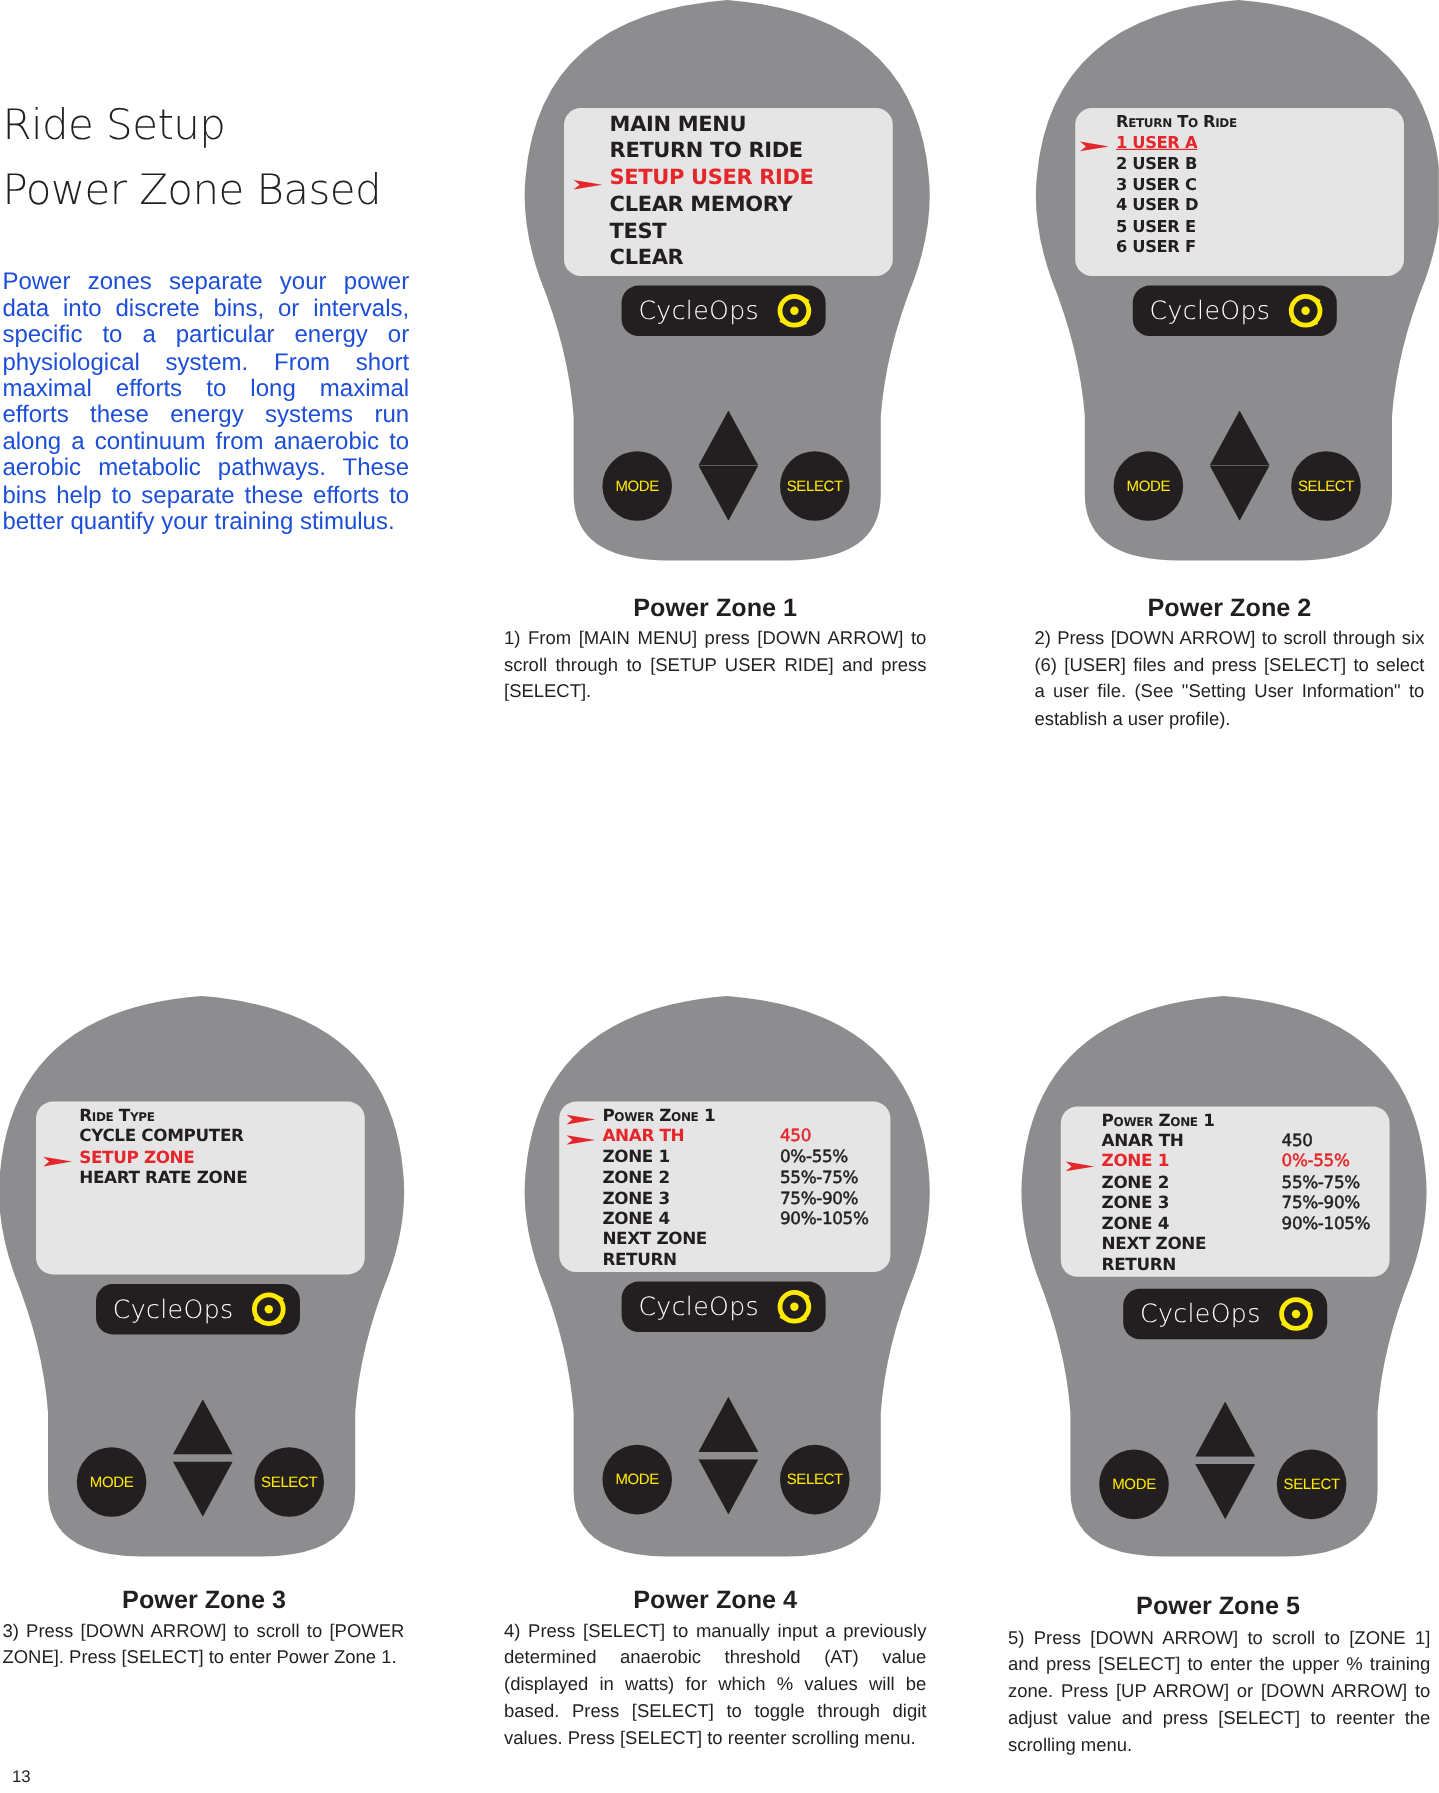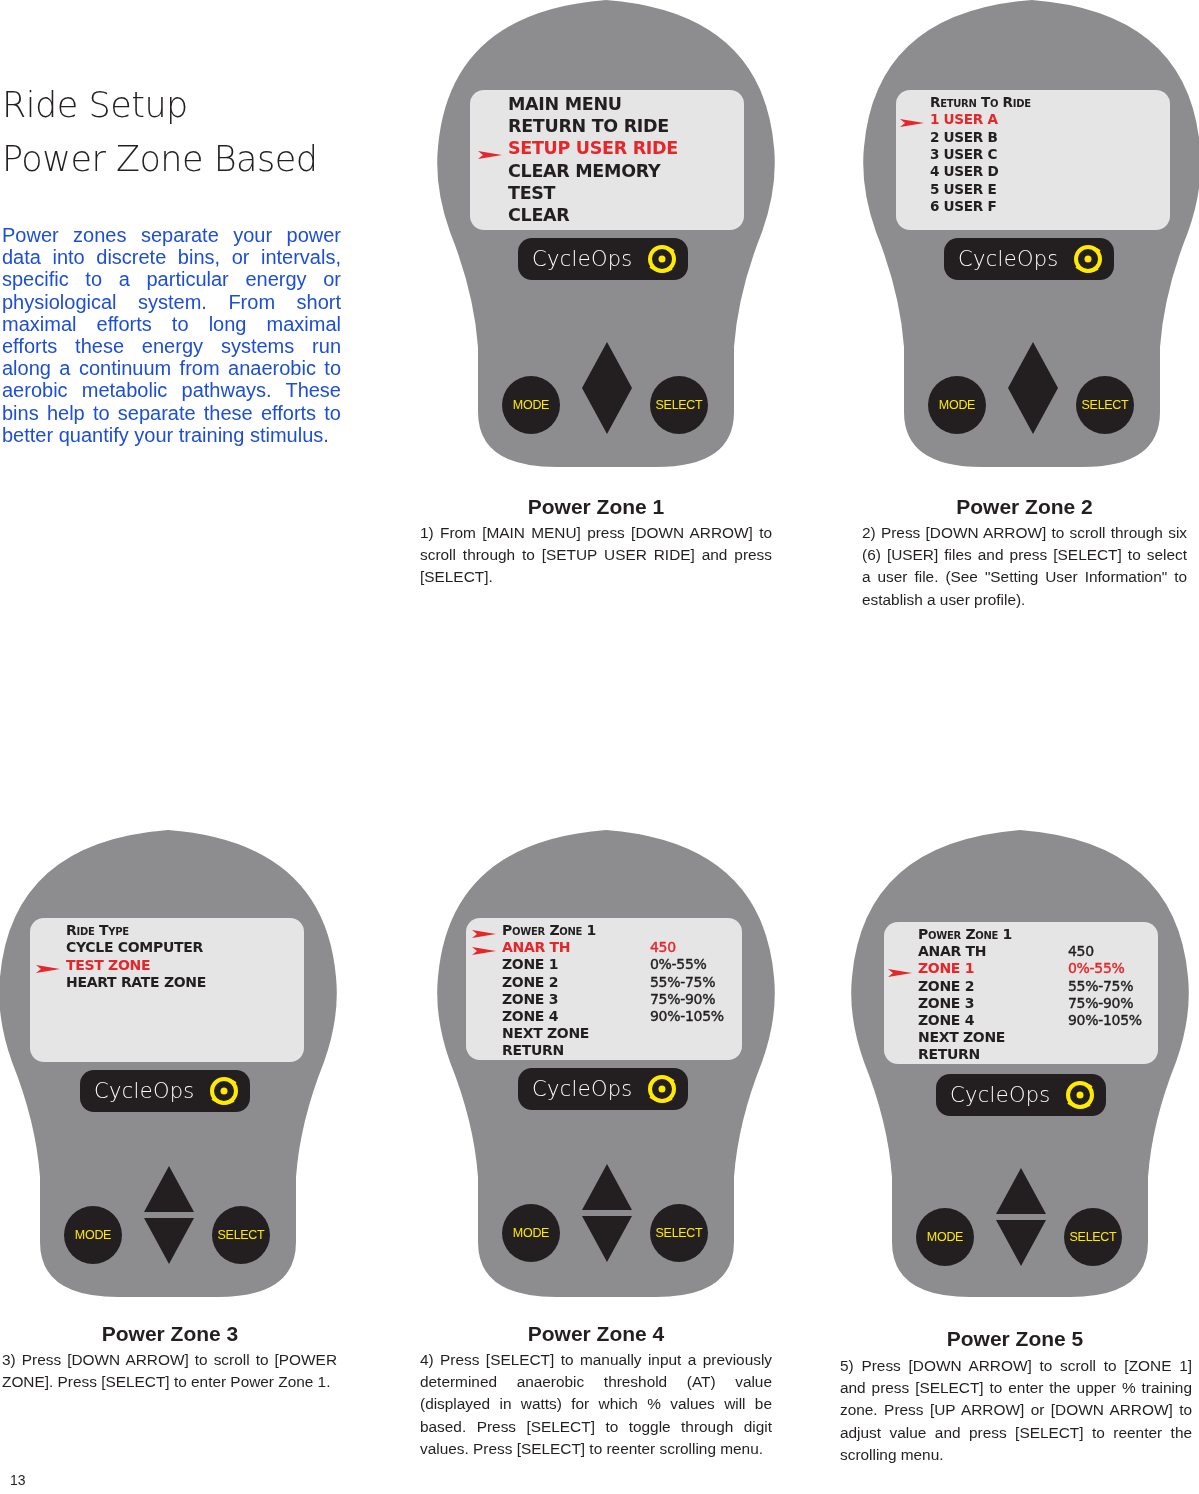--- a/index.html
+++ b/index.html
@@ -117,21 +117,21 @@
     <div class="btn-round select" style="left: 214px; top: 384px;">SELECT</div>
   </div>
     <h2 class="caption-title" style="left: 420px; top: 495px; width: 352px;">Power Zone 1</h2>
     <p class="caption-text" style="left: 420px; top: 522px; width: 352px;">1) From [MAIN MENU] press [DOWN ARROW] to scroll through to [SETUP USER RIDE] and press [SELECT].</p>
     <div class="device" style="left: 862px; top: -8px;">
     <svg class="body" width="340" height="480" viewBox="0 0 340 480">
       <path d="M120,475 Q42,475 42,420 L42,355 Q38,300 14,240 Q-2,195 2,155 Q14,20 170,8 Q326,20 338,155 Q342,195 326,240 Q302,300 298,355 L298,420 Q298,475 220,475 Z" fill="#8d8d8f"></path>
     </svg>
     <div class="screen" style="left: 34px; top: 98px; width: 274px; height: 140px; font-size: 13.6px;">
         <div class="row sc" style="left: 34px; top: 4px;">Return To Ride</div>
-        <div class="row selected" style="left: 34px; top: 21.3px;">1 USER A</div>
+        <div class="row selected" style="left: 34px; top: 21.3px; text-decoration: underline;">1 USER A</div>
         <div class="arrow" style="left: 4px; top: 25.38px;"><svg width="24" height="10" viewBox="0 0 24 10">
             <path d="M0,1 L24,5 L0,9 L5,5 Z" fill="#e5262a"></path>
           </svg></div>
         <div class="row" style="left: 34px; top: 38.6px;">2 USER B</div>
         <div class="row" style="left: 34px; top: 55.9px;">3 USER C</div>
         <div class="row" style="left: 34px; top: 73.2px;">4 USER D</div>
         <div class="row" style="left: 34px; top: 90.5px;">5 USER E</div>
         <div class="row" style="left: 34px; top: 107.8px; text-align: right;">6 USER F</div>
       </div>
     <div class="logo" style="left: 82px; top: 246px;">
@@ -158,21 +158,21 @@
   </div>
     <h2 class="caption-title" style="left: 862px; top: 495px; width: 325px;">Power Zone 2</h2>
     <p class="caption-text" style="left: 862px; top: 522px; width: 325px;">2) Press [DOWN ARROW] to scroll through six (6) [USER] files and press [SELECT] to select a user file.  (See "Setting User Information" to establish a user profile).</p>
     <div class="device" style="left: -2px; top: 822px;">
     <svg class="body" width="340" height="480" viewBox="0 0 340 480">
       <path d="M120,475 Q42,475 42,420 L42,355 Q38,300 14,240 Q-2,195 2,155 Q14,20 170,8 Q326,20 338,155 Q342,195 326,240 Q302,300 298,355 L298,420 Q298,475 220,475 Z" fill="#8d8d8f"></path>
     </svg>
     <div class="screen" style="left: 32px; top: 96px; width: 274px; height: 144px; font-size: 14px;">
         <div class="row sc" style="left: 36px; top: 4px;">Ride Type</div>
         <div class="row" style="left: 36px; top: 21.3px;">CYCLE COMPUTER</div>
-        <div class="row selected" style="left: 36px; top: 38.6px;">TEST ZONE</div>
+        <div class="row selected" style="left: 36px; top: 38.6px;">SETUP ZONE</div>
         <div class="arrow" style="left: 6px; top: 42.8px;"><svg width="24" height="10" viewBox="0 0 24 10">
             <path d="M0,1 L24,5 L0,9 L5,5 Z" fill="#e5262a"></path>
           </svg></div>
         <div class="row" style="left: 36px; top: 55.9px;">HEART RATE ZONE</div>
       </div>
     <div class="logo" style="left: 82px; top: 248px;">
       <span class="brand">CycleOps</span>
       <svg class="swirl" width="32" height="32" viewBox="0 0 32 32">
         <circle cx="16" cy="16" r="12" fill="none" stroke="#ffea00" stroke-width="4"></circle>
         <path d="M6,8 Q16,0 28,8" fill="none" stroke="#ffea00" stroke-width="2"></path>

